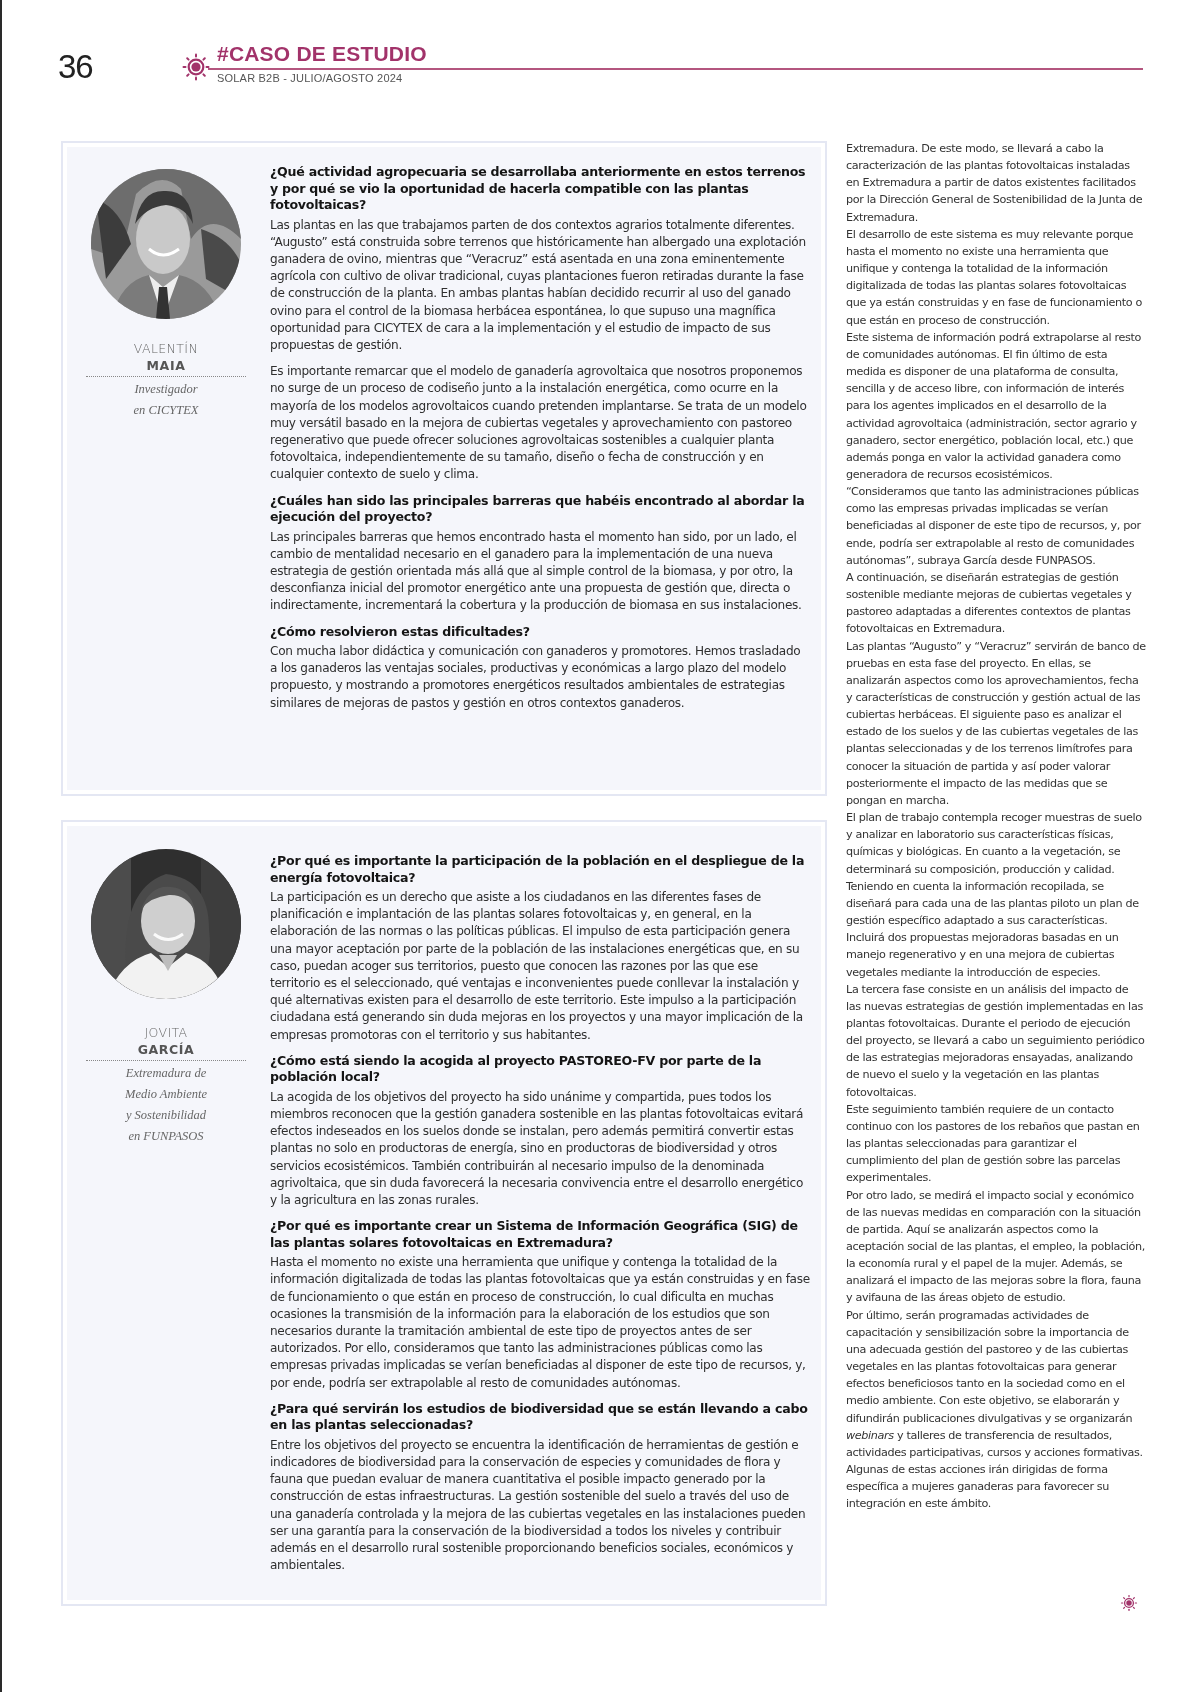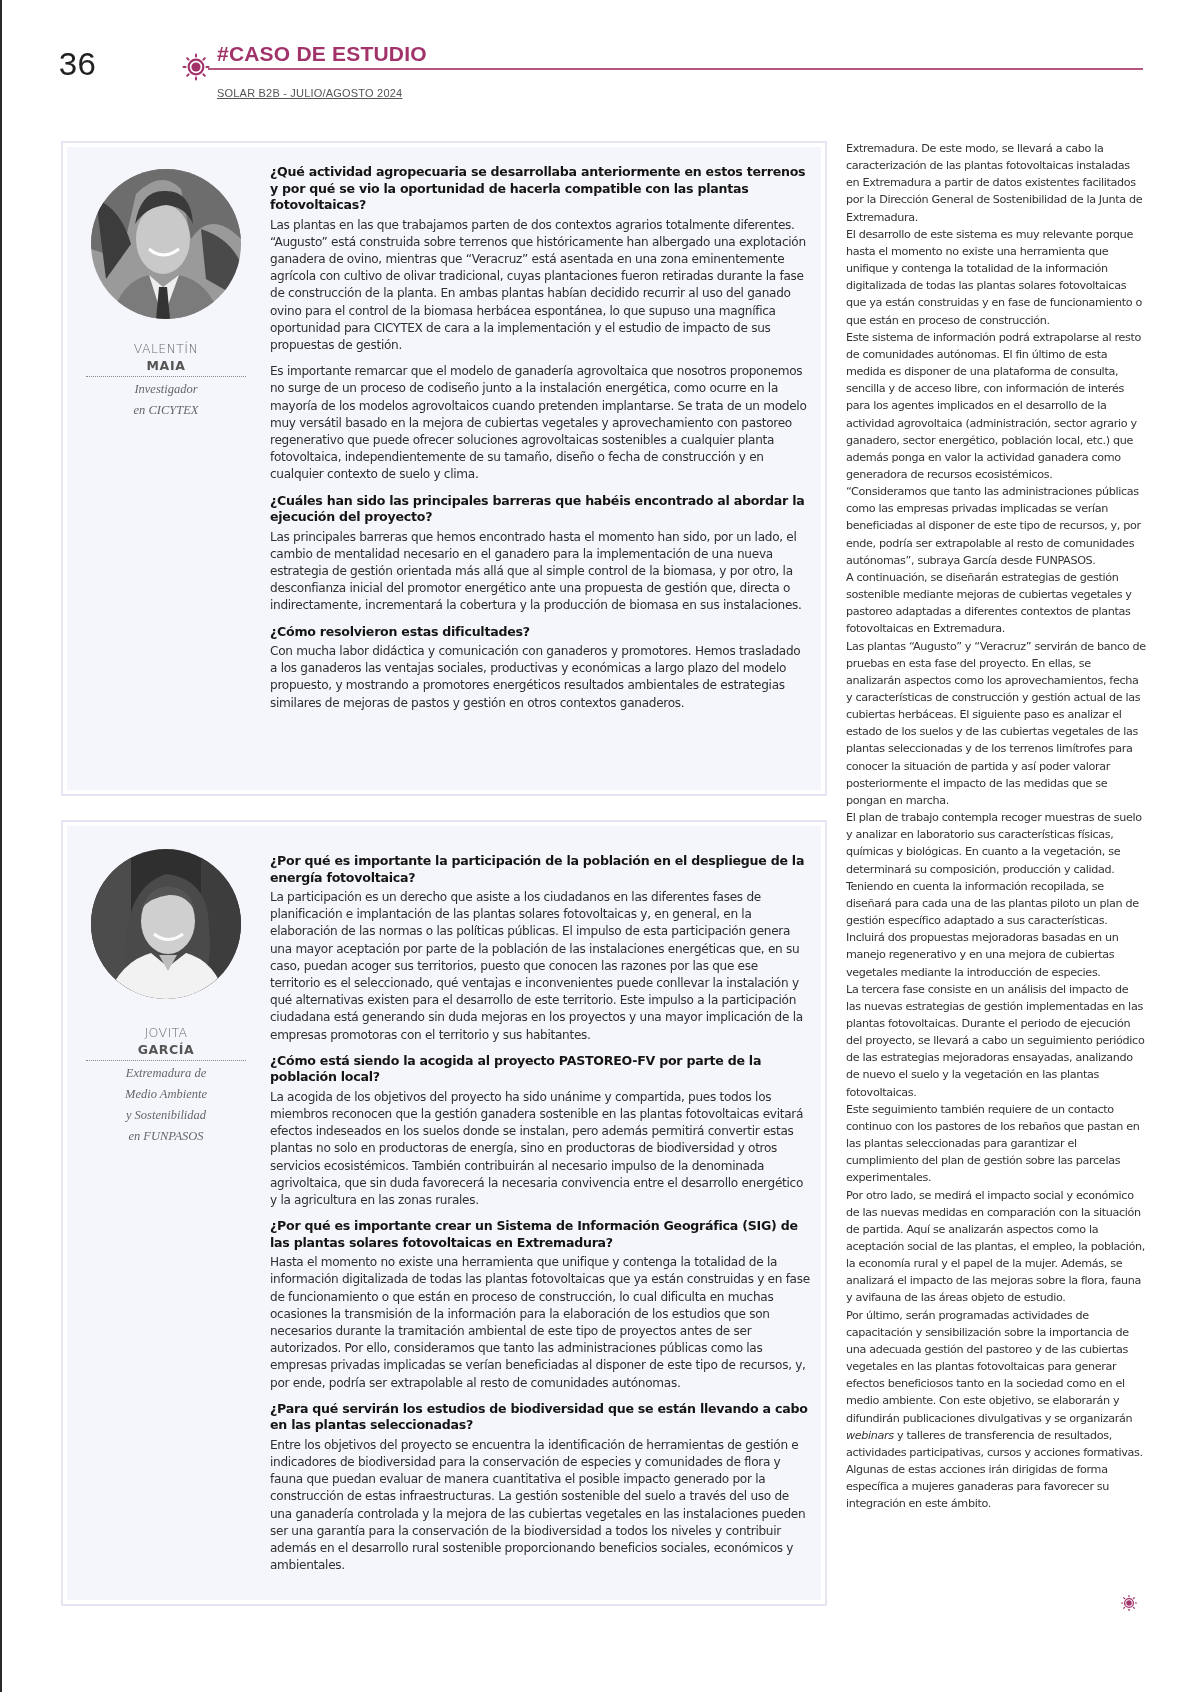--- a/index.html
+++ b/index.html
@@ -1,25 +1,25 @@
 <!DOCTYPE html>
 <html><head>
 <meta charset="utf-8">
 <style>
   * { box-sizing: border-box; margin: 0; padding: 0; }
   html, body { width: 1196px; height: 1692px; background: #ffffff; overflow: hidden; }
   body { position: relative; font-family: "Liberation Sans", "DejaVu Sans", sans-serif; color: #2b2b2b; }
   .left-rule { position: absolute; left: 0; top: 0; width: 2px; height: 1692px; background: #2a2a2a; }
 
-  .page-number { position: absolute; left: 58px; top: 48px; font-size: 33px; font-weight: 300; color: #222; letter-spacing: -1px; font-family: Liberation Mono, monospace; }
+  .page-number { position: absolute; left: 58px; top: 48px; font-size: 33px; font-weight: 300; color: #222; letter-spacing: -1px; font-family: Liberation Sans, sans-serif; }
 
   .header-icon { position: absolute; left: 182px; top: 52px; width: 28px; height: 30px; }
   .section-title { position: absolute; left: 217px; top: 42px; font-size: 21px; font-weight: bold; color: #a2336a; letter-spacing: 0.2px; }
   .header-rule { position: absolute; left: 208px; top: 68px; width: 935px; height: 1.5px; background: #b4567f; }
-  .issue-line { position: absolute; left: 217px; top: 87px; font-size: 11px; color: #555; letter-spacing: 0.2px; text-decoration: underline; }
+  .issue-line { position: absolute; left: 217px; top: 72px; font-size: 11px; color: #555; letter-spacing: 0.2px; }
 
   .box { position: absolute; left: 61px; width: 766px; border: 2px solid #e4e7f3; background: #ffffff; padding: 4px; }
   .box-inner { width: 100%; height: 100%; background: #f5f6fb; position: relative; }
   #box1 { top: 141px; height: 655px; }
   #box2 { top: 820px; height: 786px; }
 
   .avatar { position: absolute; left: 24px; width: 150px; height: 150px; border-radius: 50%; overflow: hidden; }
   #box1 .avatar { top: 22px; }
   #box2 .avatar { top: 23px; }
   .avatar svg { width: 100%; height: 100%; display: block; }

